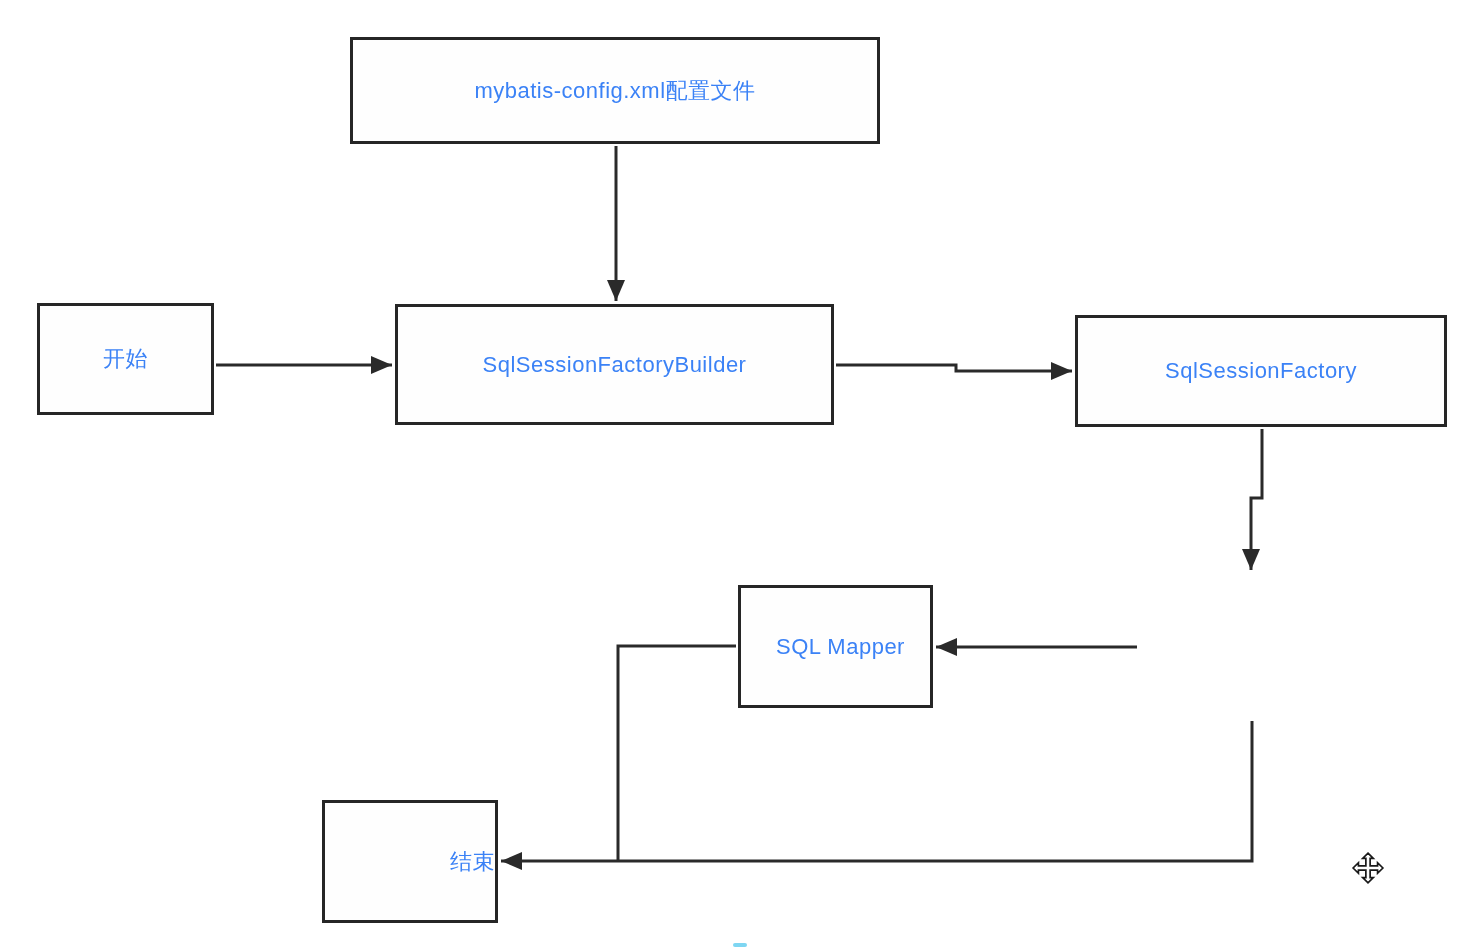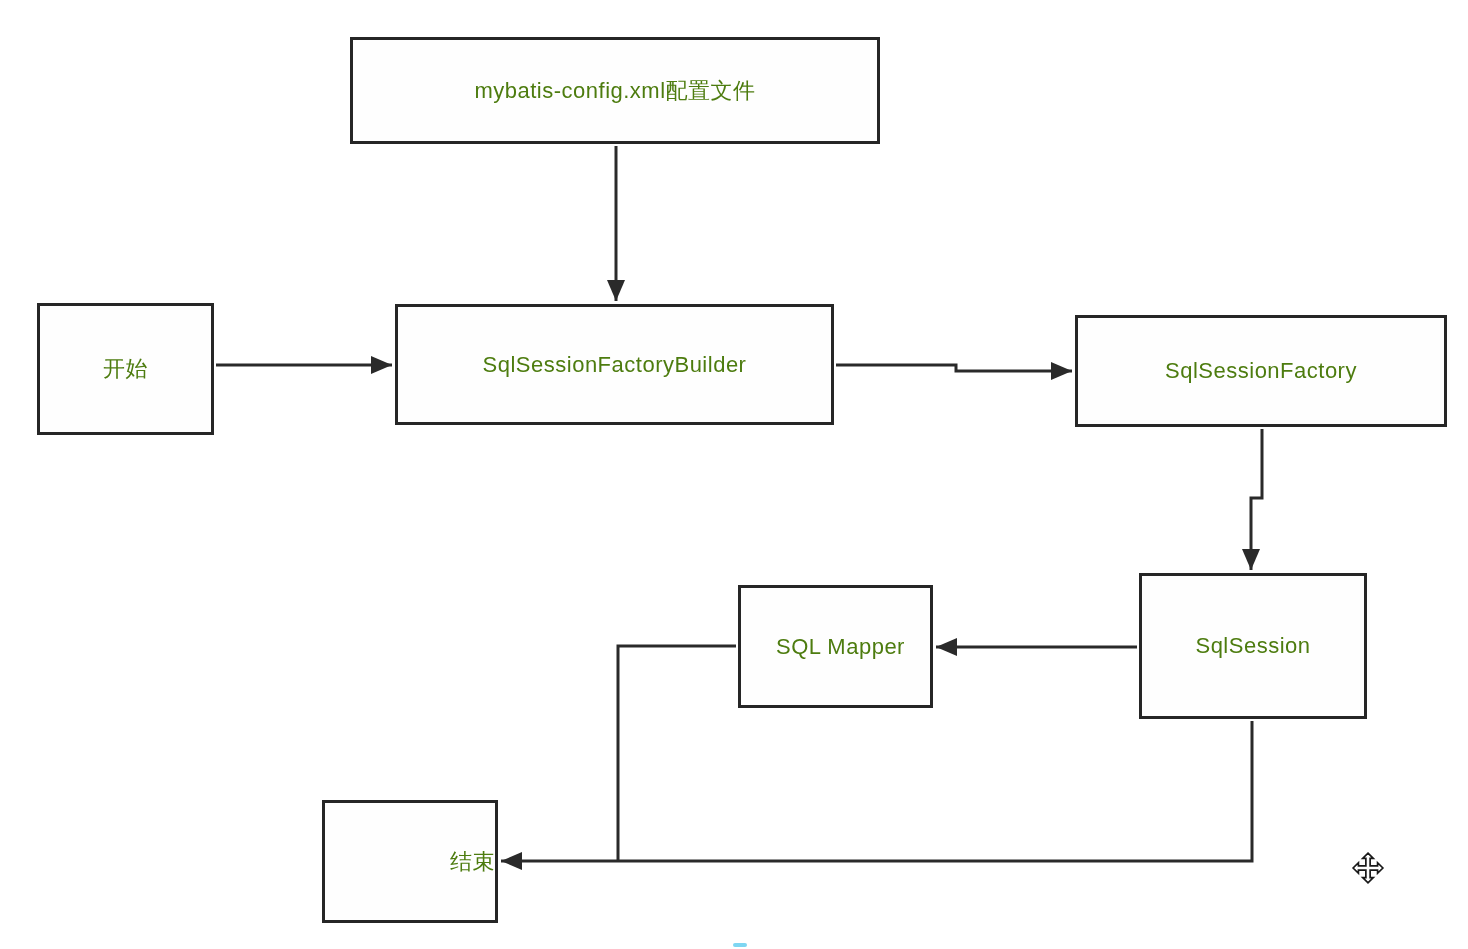--- a/index.html
+++ b/index.html
@@ -16,21 +16,21 @@
     overflow: hidden;
   }
   .node {
     position: absolute;
     box-sizing: border-box;
     border: 3px solid #262626;
     background: #fefefe;
     display: flex;
     align-items: center;
     justify-content: center;
-    color: #4d7c0f;
+    color: #3b82f6;
     font-size: 22px;
     letter-spacing: 0.5px;
     text-align: center;
     white-space: nowrap;
   }
   #edge-layer {
     position: absolute;
     left: 0;
     top: 0;
     width: 1468px;
@@ -76,35 +76,32 @@
     <polyline class="edge" points="1262,429 1262,498 1251,498 1251,570" marker-end="url(#arrow)"></polyline>
     <polyline class="edge" points="1137,647 936,647" marker-end="url(#arrow)"></polyline>
     <polyline class="edge" points="736,646 618,646 618,861"></polyline>
     <polyline class="edge" points="1252,721 1252,861 501,861" marker-end="url(#arrow)"></polyline>
   </svg>
 
   <div class="node" style="left:350px; top:37px; width:530px; height:107px;">
     <span>mybatis-config.xml配置文件</span>
   </div>
 
-  <div class="node" style="left:37px; top:303px; width:177px; height:132px;">
+  <div class="node" style="left:37px; top:303px; width:177px; height:112px;">
     <span>开始</span>
   </div>
 
   <div class="node" style="left:1075px; top:315px; width:372px; height:112px;">
     <span>SqlSessionFactory</span>
   </div>
 
   <div class="node" style="left:395px; top:304px; width:439px; height:121px;">
     <span>SqlSessionFactoryBuilder</span>
   </div>
 
-  <div class="node" style="left:1139px; top:573px; width:228px; height:146px;">
-    <span>SqlSession</span>
-  </div>
 
   <div class="node" style="left:738px; top:585px; width:195px; height:123px;padding-left:10px;">
     <span>SQL Mapper</span>
   </div>
 
   <div class="node" style="left:322px; top:800px; width:176px; height:123px;justify-content:flex-end;">
     <span>结束</span>
   </div>
 
   <svg id="move-cursor" viewBox="0 0 32 32" xmlns="http://www.w3.org/2000/svg">

